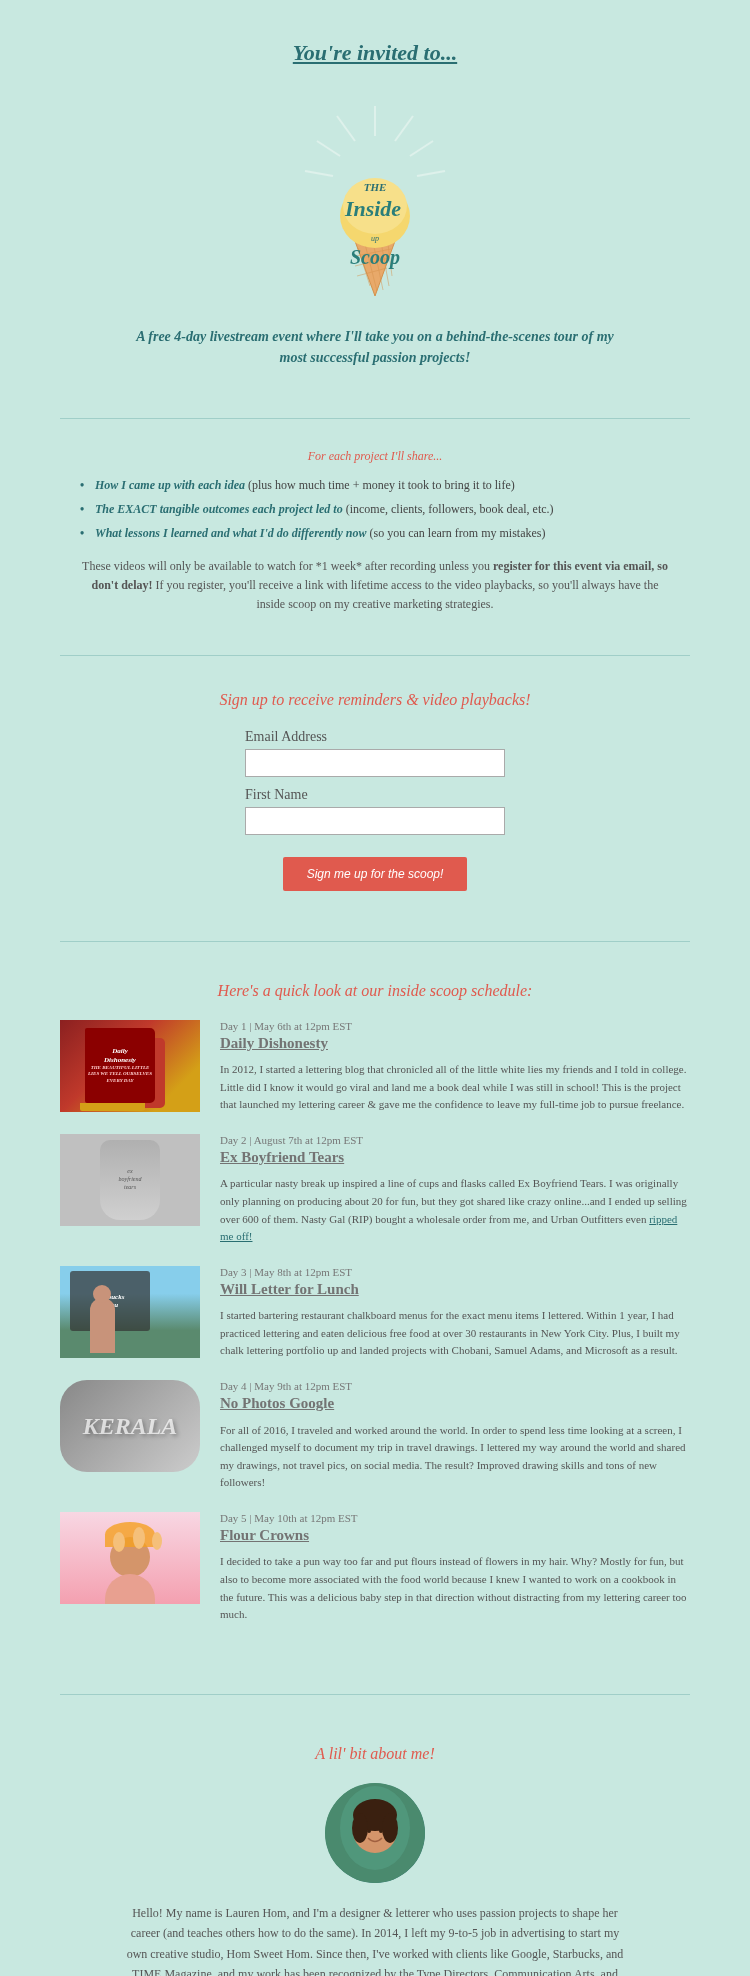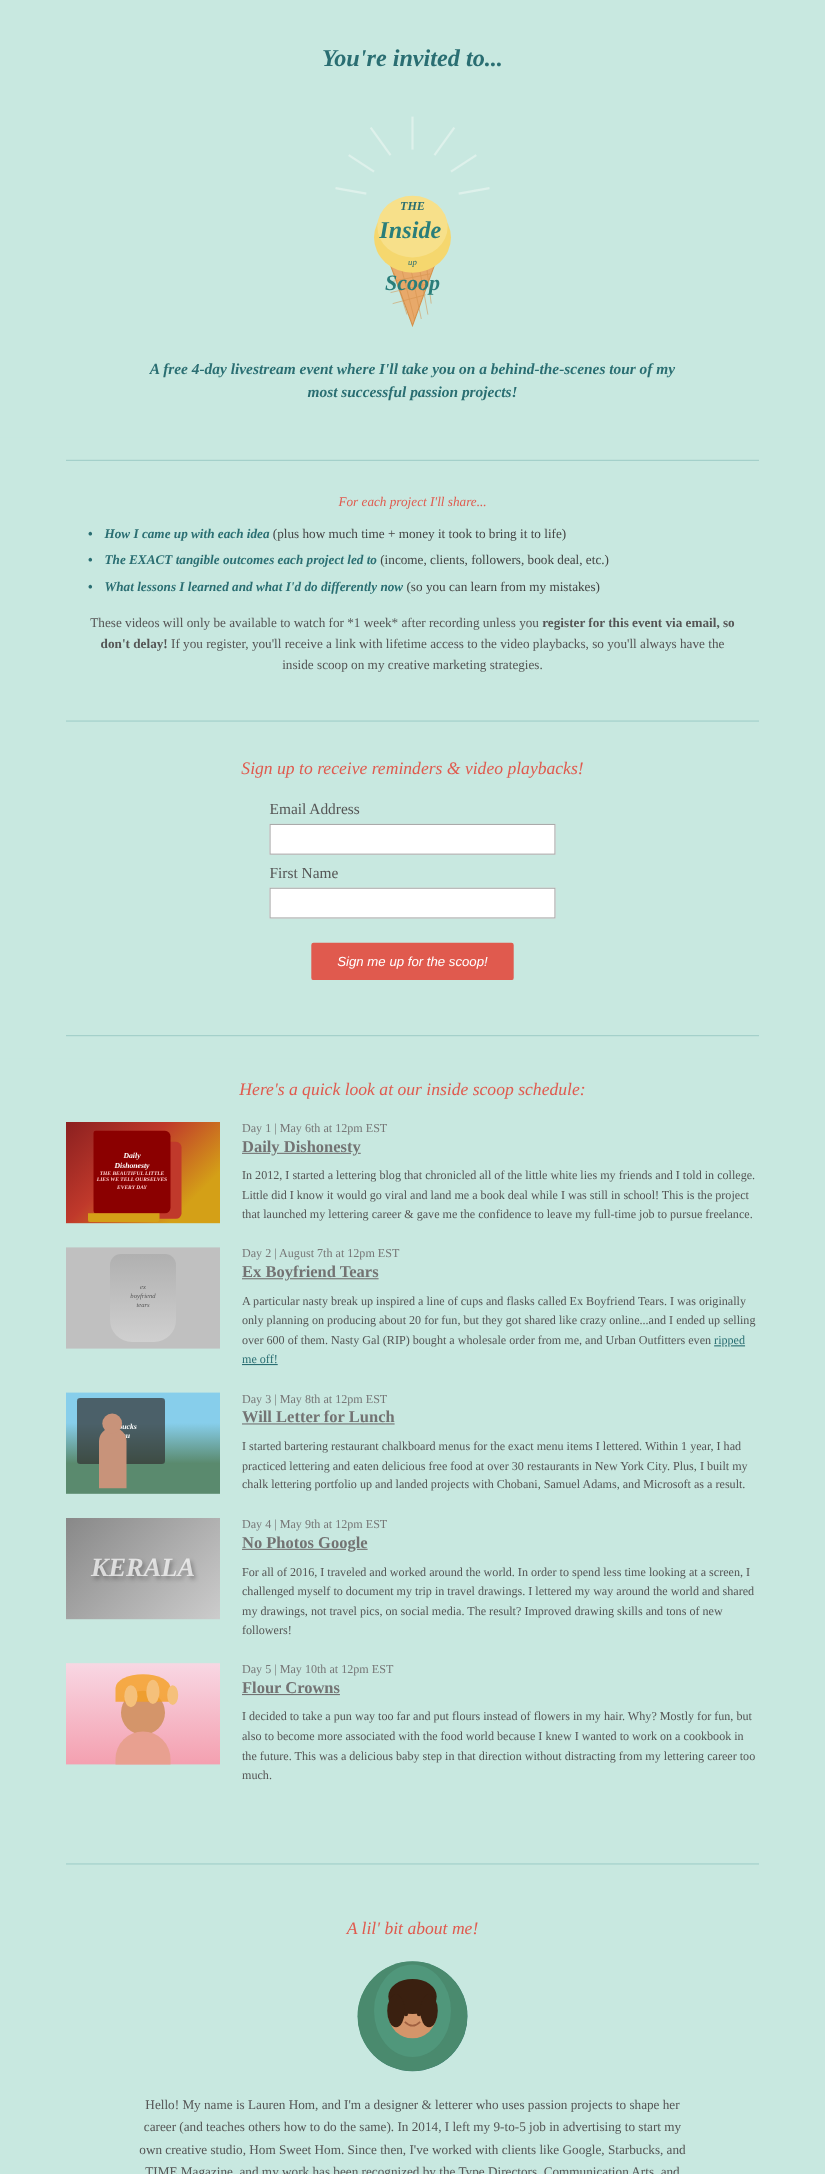--- a/index.html
+++ b/index.html
@@ -17,20 +17,21 @@
       text-align: center;
       padding: 40px 80px 20px;
     }
     .hero-tagline {
       font-style: italic;
       font-size: 22px;
       color: #2a6e72;
       font-weight: bold;
       margin-bottom: 20px;
       font-family: Georgia, serif;
+      text-decoration: underline;
     }
     .logo-container {
       display: flex;
       justify-content: center;
       align-items: center;
       margin: 10px auto 20px;
     }
     .logo-svg {
       width: 220px;
       height: 220px;
@@ -229,20 +230,21 @@
       background: linear-gradient(180deg, #87ceeb 30%, #5a8a6e 70%);
       display: flex;
       align-items: flex-end;
       justify-content: center;
     }
     .img-no-photos {
       background: linear-gradient(135deg, #888 0%, #ccc 100%);
       display: flex;
       align-items: center;
       justify-content: center;
+      border-radius: 27px;
     }
     .kerela-text {
       font-size: 24px;
       font-weight: bold;
       color: rgba(255,255,255,0.7);
       font-style: italic;
       text-shadow: 2px 2px 4px rgba(0,0,0,0.3);
     }
     .img-flour-crowns {
       background: linear-gradient(180deg, #f8d7e3 0%, #f4a0b0 100%);

